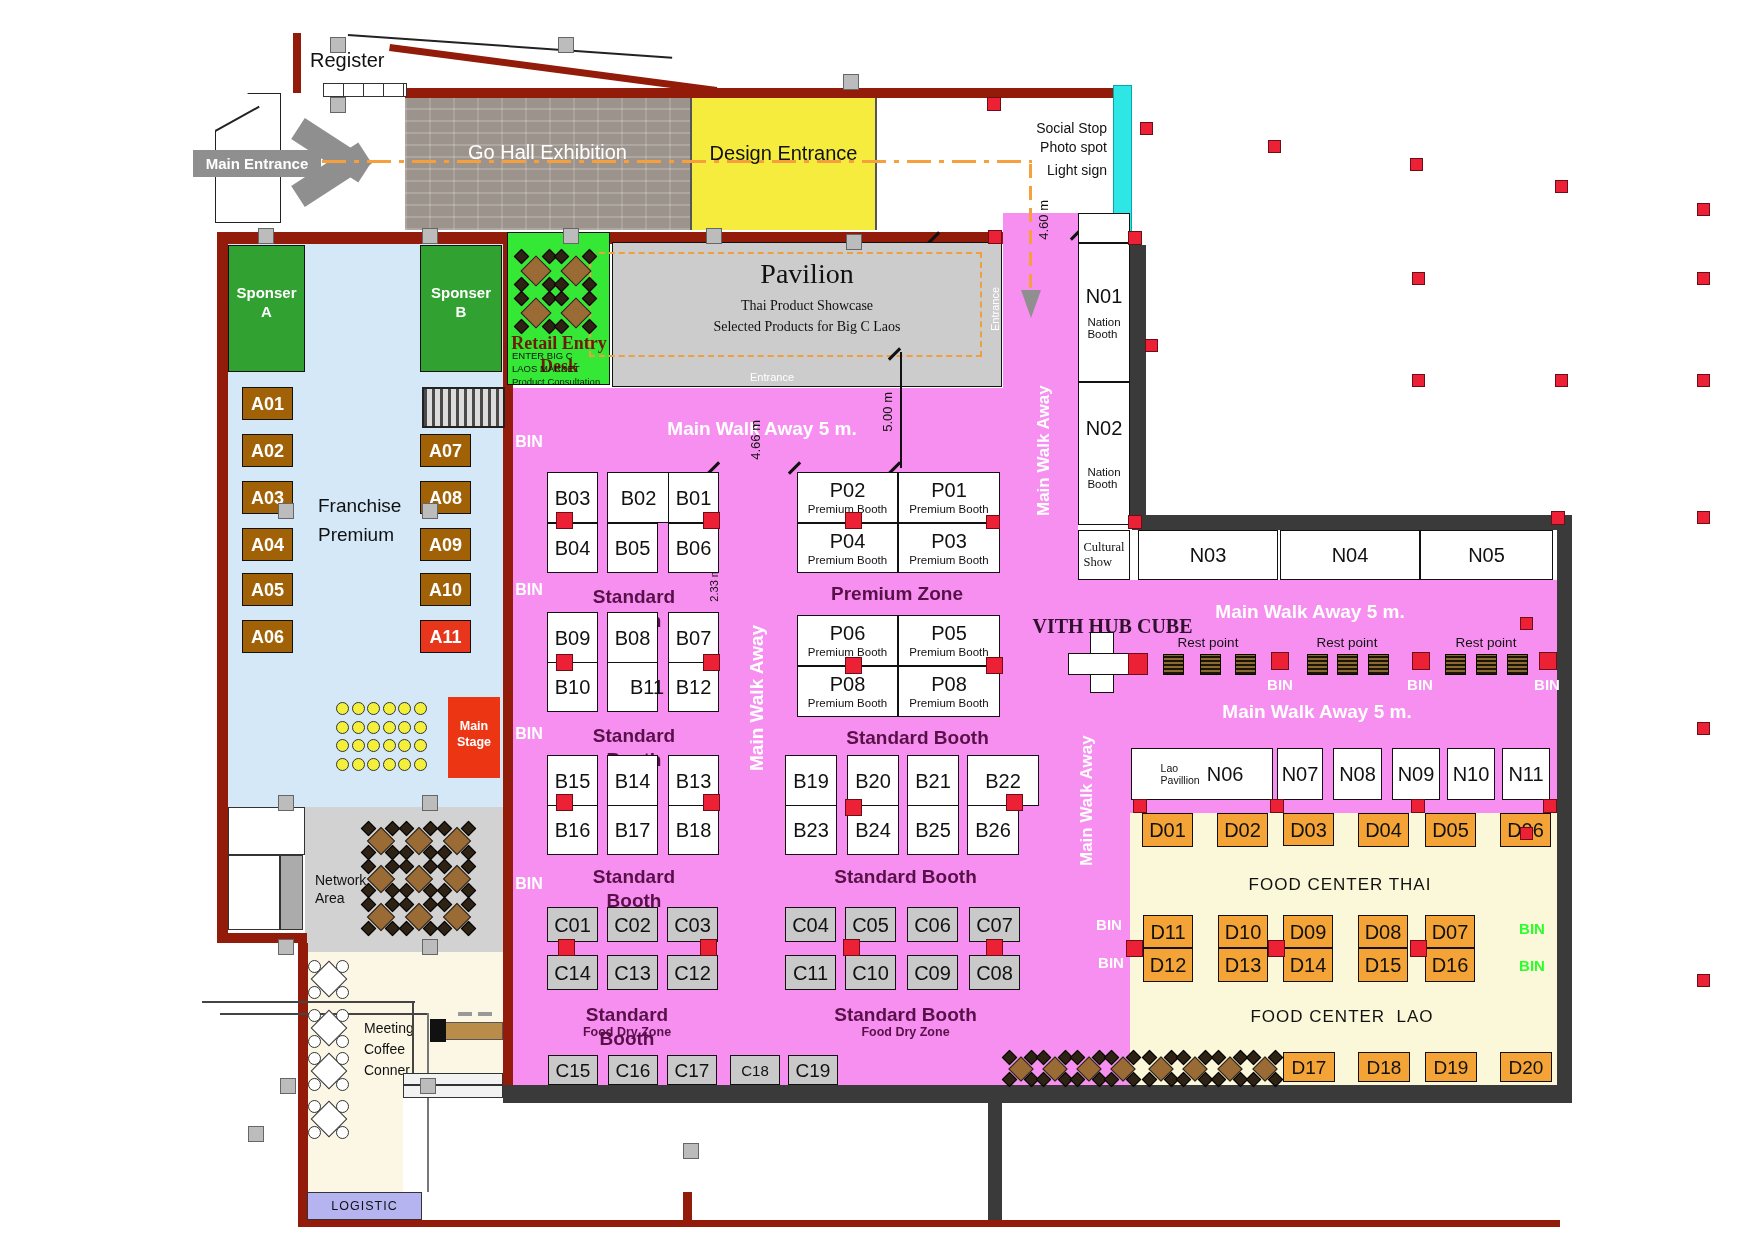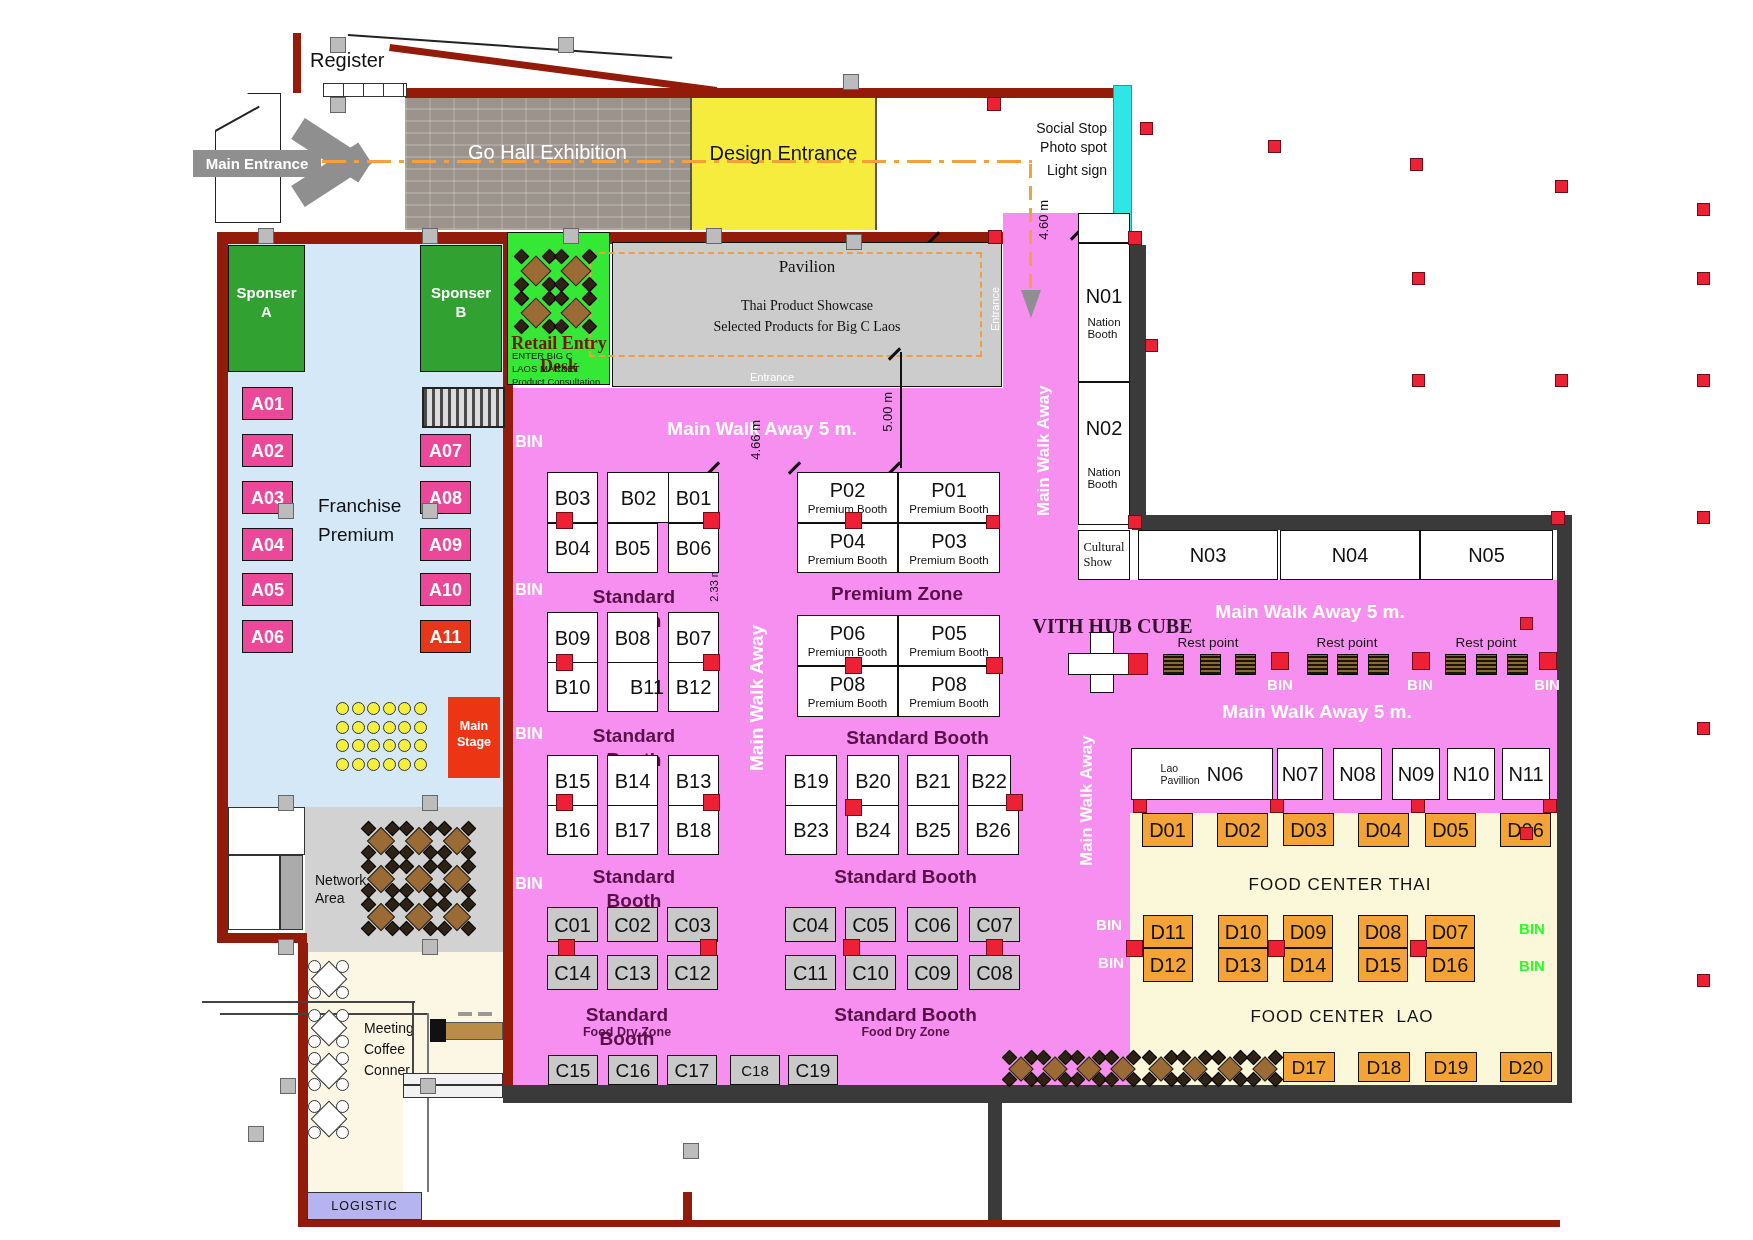--- a/index.html
+++ b/index.html
@@ -13,21 +13,21 @@
   .t{position:absolute;white-space:pre-line;line-height:1.25}
   .vt{position:absolute;writing-mode:vertical-rl;transform:rotate(180deg);white-space:nowrap}
   .wk{color:#fff;font-weight:bold;font-size:19px;text-align:center}
   .zone{color:#571148;font-weight:bold;font-size:19px;text-align:center}
   .booth{position:absolute;background:#fff;border:1.5px solid #111;display:flex;flex-direction:column;
          align-items:center;justify-content:center;text-align:center;box-sizing:border-box}
   .booth .bl{font-size:20px;line-height:1;color:#111}
   .booth .bs{font-size:11.5px;margin-top:3px;color:#111}
   .bc{background:#C9C9C9}
   .bd{background:#F4A436}
-  .ba{background:#ec4899}
+  .ba{background:#a16207}
   .ba .bl{color:#fff;font-weight:bold;font-size:18px}
   .ba.red{background:#E8361C}
   .bn .bl{font-size:20px}
   .nsm{font-size:10.5px;line-height:1.15;text-align:left;margin-right:7px;white-space:pre-line}
   .rs{position:absolute;background:#EC2135;border:1px solid #6d0d18;box-sizing:border-box}
   .gs{position:absolute;background:#bcbcbc;border:1px solid #666;box-sizing:border-box}
   .tick{position:absolute;width:3px;height:16px;background:#111;transform:rotate(45deg)}
   .bench{position:absolute;width:19px;height:19px;border:1px solid #000;
          background:repeating-linear-gradient(0deg,#1d1408 0 2px,#8a6a2e 2px 4px)}
   .yc{position:absolute;width:11px;height:11px;border-radius:50%;background:#F4EF3B;border:1px solid #333}
@@ -105,21 +105,21 @@
   <div class="tick" style="left:1075px;top:226px"></div>
 
   <div class="region" style="left:507px;top:232px;width:103px;height:153px;background:#35E835;border:1px solid #111;box-sizing:border-box"></div>
   <div class="t serif" style="left:508px;top:332px;width:102px;text-align:center;font-size:18px;font-weight:bold;color:#6E1A05">Retail Entry Desk</div>
   <div class="t" style="left:512px;top:350px;font-size:9.5px">ENTER BIG C</div>
   <div class="t" style="left:512px;top:363px;font-size:9.5px">LAOS MARKET</div>
   <div class="t" style="left:512px;top:376px;font-size:9.5px">Product Consultation</div>
 
   <div class="region" style="left:612px;top:242px;width:390px;height:145px;background:#CCCCCC;border:1.5px solid #111;box-sizing:border-box"></div>
   <div class="abs" style="left:589px;top:252px;width:389px;height:101px;border:2px dashed #EFA03C"></div>
-  <div class="t serif" style="left:612px;top:256px;width:390px;text-align:center;font-size:17px">Pavilion</div>
+  <div class="t serif" style="left:612px;top:256px;width:390px;text-align:center;font-size:28px">Pavilion</div>
   <div class="t serif" style="left:612px;top:297px;width:390px;text-align:center;font-size:14px">Thai Product Showcase</div>
   <div class="t serif" style="left:612px;top:318px;width:390px;text-align:center;font-size:14px">Selected Products for Big C Laos</div>
   <div class="t" style="left:742px;top:371px;width:60px;text-align:center;color:#fff;font-size:11px">Entrance</div>
   <div class="vt" style="left:989px;top:287px;color:#fff;font-size:11px">Entrance</div>
 
   <div class="t" style="left:228px;top:245px;width:77px;height:127px;background:#31A131;border:1px solid #111;box-sizing:border-box;color:#fff;font-weight:bold;font-size:15px;text-align:center;padding-top:38px">Sponser
 A</div>
   <div class="t" style="left:420px;top:245px;width:82px;height:127px;background:#31A131;border:1px solid #111;box-sizing:border-box;color:#fff;font-weight:bold;font-size:15px;text-align:center;padding-top:38px">Sponser
 B</div>
   <div class="t" style="left:318px;top:492px;font-size:19px;line-height:1.5">Franchise
@@ -303,21 +303,21 @@
     </div>
     <div class="booth " style="left: 785px; top: 755px; width: 52px; height: 51px;">
       <span class="bl">B19</span>
     </div>
     <div class="booth " style="left: 847px; top: 755px; width: 52px; height: 51px;">
       <span class="bl">B20</span>
     </div>
     <div class="booth " style="left: 907px; top: 755px; width: 52px; height: 51px;">
       <span class="bl">B21</span>
     </div>
-    <div class="booth " style="left: 967px; top: 755px; width: 44px; height: 51px;">
+    <div class="booth " style="left: 967px; top: 755px; width: 72px; height: 51px;">
       <span class="bl">B22</span>
     </div>
     <div class="booth " style="left: 785px; top: 805px; width: 52px; height: 50px;">
       <span class="bl">B23</span>
     </div>
     <div class="booth " style="left: 847px; top: 805px; width: 52px; height: 50px;">
       <span class="bl">B24</span>
     </div>
     <div class="booth " style="left: 907px; top: 805px; width: 52px; height: 50px;">
       <span class="bl">B25</span>

